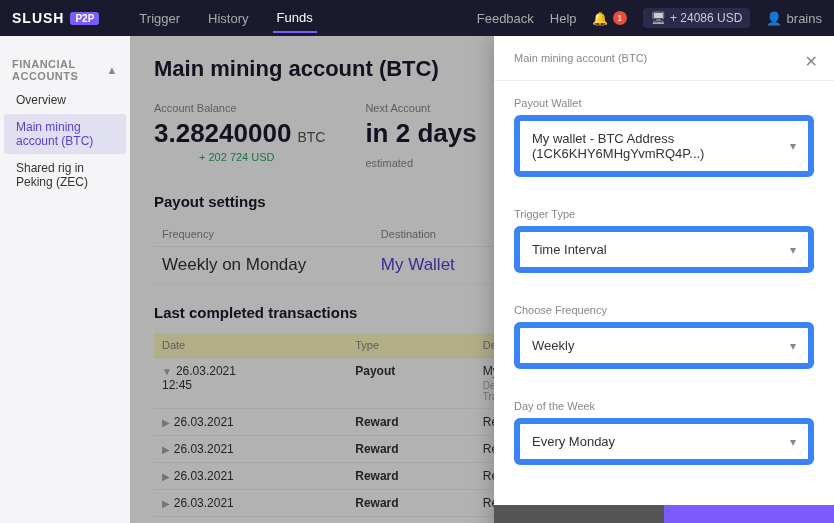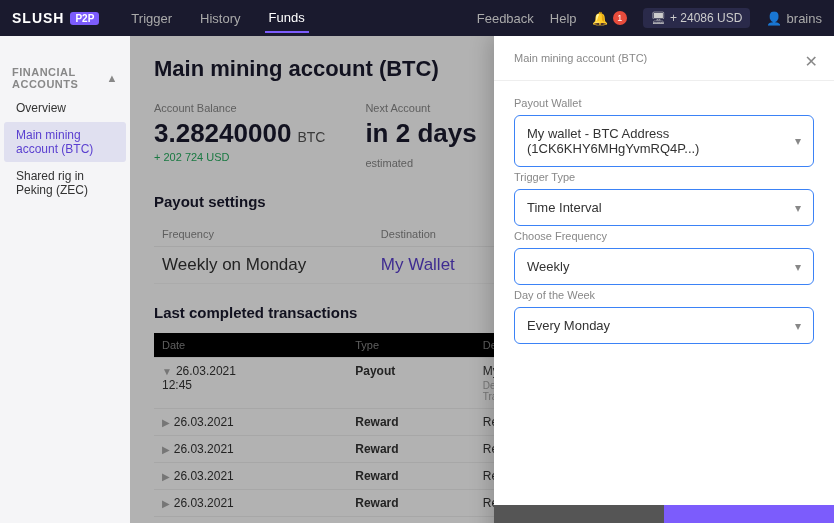--- a/index.html
+++ b/index.html
@@ -3,81 +3,81 @@
   <meta charset="utf-8">
   <style>
     * { box-sizing: border-box; margin: 0; padding: 0; }
     body { font-family: -apple-system, BlinkMacSystemFont, 'Segoe UI', sans-serif; font-size: 13px; background: #1a1a2e; width: 834px; height: 523px; overflow: hidden; }
 
     
     .app { display: flex; flex-direction: column; height: 523px; }
 
     
     .topnav { background: #1a1a2e; display: flex; align-items: center; height: 36px; padding: 0 12px; gap: 20px; }
-    .logo { display: flex; align-items: center; gap: 6px; margin-right: 8px; }
+    .logo { display: flex; align-items: center; gap: 6px; margin-right: 16px; }
     .logo-text { color: #fff; font-weight: 700; font-size: 14px; letter-spacing: 1px; }
     .logo-badge { background: #7c5cfc; color: #fff; font-size: 10px; font-weight: 700; padding: 1px 5px; border-radius: 3px; }
     .nav-item { color: #aaa; font-size: 13px; cursor: pointer; padding: 6px 4px; text-decoration: none; }
     .nav-item.active { color: #fff; border-bottom: 2px solid #7c5cfc; }
     .nav-right { margin-left: auto; display: flex; align-items: center; gap: 16px; }
     .nav-right-item { color: #aaa; font-size: 13px; cursor: pointer; display: flex; align-items: center; gap: 4px; }
     .badge { background: #e74c3c; color: #fff; border-radius: 50%; width: 14px; height: 14px; font-size: 9px; display: flex; align-items: center; justify-content: center; }
     .wallet-badge { background: #2a2a4a; color: #ccc; padding: 3px 8px; border-radius: 4px; font-size: 12px; }
 
     
     .main-body { display: flex; flex: 1; overflow: hidden; }
 
     
-    .sidebar { width: 130px; background: #f5f5f7; padding: 24px 0; flex-shrink: 0; }
+    .sidebar { width: 130px; background: #f5f5f7; padding: 16px 0; flex-shrink: 0; }
     .sidebar-section-title { font-size: 11px; color: #888; font-weight: 600; padding: 6px 12px 4px; text-transform: uppercase; letter-spacing: 0.5px; display: flex; justify-content: space-between; align-items: center; }
     .sidebar-item { padding: 6px 12px; font-size: 12px; color: #333; cursor: pointer; border-radius: 3px; margin: 1px 4px; }
     .sidebar-item.active { background: #e0e0f0; color: #5a3fd0; font-weight: 500; }
     .sidebar-section { margin-bottom: 8px; }
 
     
     .content { flex: 1; background: #fff; padding: 20px 24px; overflow-y: auto; position: relative; }
     .page-title { font-size: 22px; font-weight: 600; color: #1a1a2e; margin-bottom: 20px; }
 
     
     .stats-row { display: flex; gap: 40px; margin-bottom: 24px; }
     .stat-block { }
     .stat-label { font-size: 11px; color: #888; margin-bottom: 4px; }
     .stat-value { font-size: 26px; font-weight: 700; color: #1a1a2e; display: flex; align-items: baseline; gap: 6px; }
     .stat-value .unit { font-size: 14px; font-weight: 500; color: #555; }
-    .stat-sub { font-size: 11px; color: #27ae60; margin-top: 2px; }
+    .stat-sub { font-size: 11px; color: #27ae60; margin-top: 2px; margin-left: 45px; }
     .stat-note { font-size: 11px; color: #888; margin-top: 8px; }
 
     
     .section-title { font-size: 15px; font-weight: 600; color: #1a1a2e; margin-bottom: 12px; }
     .payout-table { width: 100%; border-collapse: collapse; margin-bottom: 20px; }
     .payout-table th { text-align: left; font-size: 11px; color: #888; font-weight: 500; padding: 6px 8px; border-bottom: 1px solid #eee; }
     .payout-table td { padding: 8px 8px; font-size: 17px; color: #333; border-bottom: 1px solid #f5f5f5; }
     .link-blue { color: #5a3fd0; text-decoration: none; }
 
     
     .trans-table { width: 100%; border-collapse: collapse; }
-    .trans-table th { text-align: left; font-size: 11px; color: #888; font-weight: 500; padding: 6px 8px; border-bottom: 1px solid #eee; background: #000000; }
+    .trans-table th { text-align: left; font-size: 11px; color: #888; font-weight: 500; padding: 6px 8px; border-bottom: 1px solid #eee; background: #fef9c3; }
     .trans-table td { padding: 6px 8px; font-size: 12px; color: #333; border-bottom: 1px solid #f0f0f0; vertical-align: top; }
     .trans-table td.bold { font-weight: 600; }
     .trans-sub { font-size: 10px; color: #aaa; margin-top: 2px; }
     .chevron { color: #aaa; font-size: 10px; margin-right: 4px; }
 
     
     .more-btn { background: #f0f0f0; border: none; border-radius: 4px; width: 28px; height: 28px; cursor: pointer; font-size: 16px; color: #666; display: flex; align-items: center; justify-content: center; position: absolute; top: 20px; right: 24px; }
 
     
     .modal-overlay { position: absolute; top: 0; left: 0; right: 0; bottom: 0; background: rgba(0,0,0,0.3); display: flex; align-items: flex-start; justify-content: flex-end; }
     .modal { background: #fff; width: 340px; height: 523px; display: flex; flex-direction: column; box-shadow: -4px 0 20px rgba(0,0,0,0.2); }
     .modal-header { padding: 16px 20px 12px; border-bottom: 1px solid #eee; position: relative; }
     .modal-subtitle { font-size: 11px; color: #888; margin-bottom: 4px; }
     .modal-title { font-size: 18px; font-weight: 700; color: #1a1a2e; }
     .modal-close { position: absolute; top: 16px; right: 16px; background: none; border: none; font-size: 16px; color: #888; cursor: pointer; }
     .modal-body { flex: 1; padding: 16px 20px; overflow-y: auto; }
     .field-label { font-size: 11px; color: #888; margin-bottom: 6px; font-weight: 500; }
-    .select-box { width: 100%; border: 1px solid #3b82f6; border-radius: 6px; padding: 10px 12px; font-size: 13px; color: #333; background: #fff; display: flex; justify-content: space-between; align-items: center; cursor: pointer; margin-bottom: 4px; }
+    .select-box { width: 100%; border: 6px solid #3b82f6; border-radius: 6px; padding: 10px 12px; font-size: 13px; color: #333; background: #fff; display: flex; justify-content: space-between; align-items: center; cursor: pointer; margin-bottom: 31px; }
     .select-box .chevron-down { color: #888; font-size: 12px; }
     .modal-footer { display: flex; height: 54px; flex-shrink: 0; }
     .btn-cancel { flex: 1; background: #555; border: none; color: #fff; font-size: 14px; font-weight: 500; cursor: pointer; }
     .btn-confirm { flex: 1; background: #7c5cfc; border: none; color: #fff; font-size: 14px; font-weight: 600; cursor: pointer; }
   </style>
 </head>
 <body>
 
 <div class="app">
 

